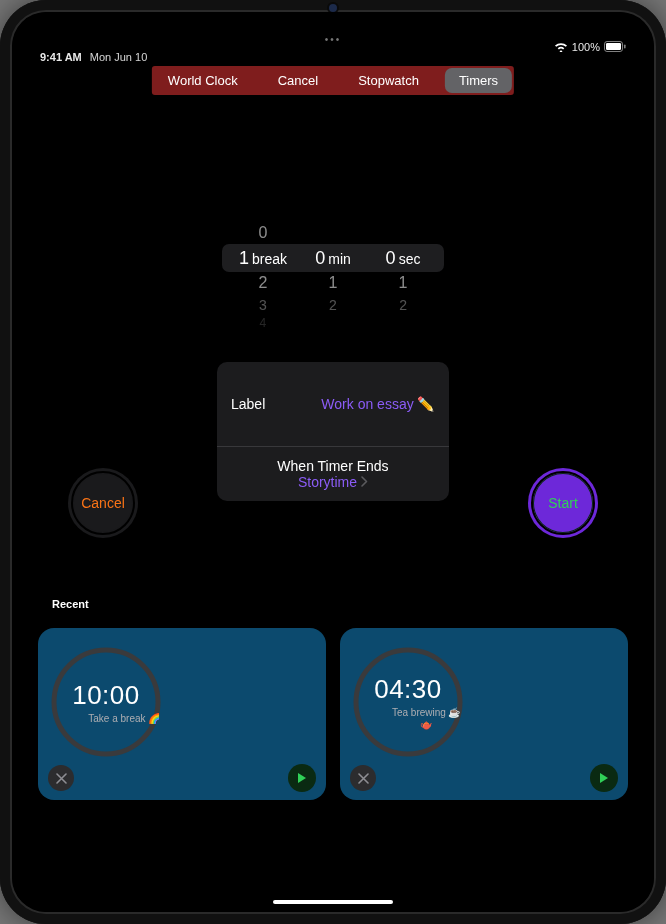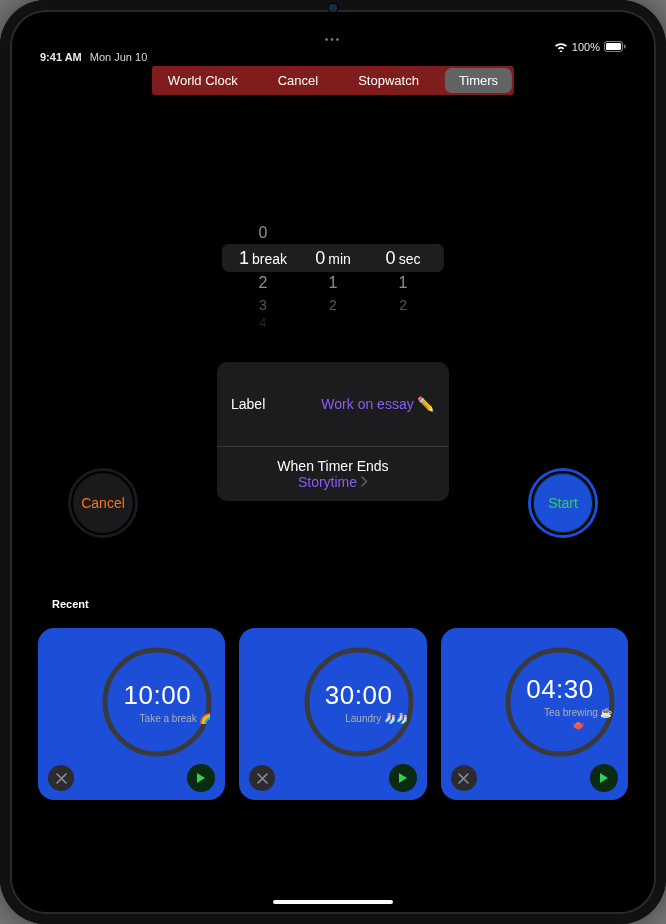--- a/index.html
+++ b/index.html
@@ -184,21 +184,21 @@
     border: 2px solid rgba(0,0,0,1);
     pointer-events: none;
   }
   .btn-cancel {
     left: 56px;
     background: #1a1a1c;
     color: #f97316;
   }
   .btn-start {
     right: 56px;
-    background: #1d4ed8;
+    background: #6d28d9;
     color: #30d158;
   }
   .btn-cancel::before { border-color: #000; box-shadow: 0 0 0 1px #1a1a1c inset; }
   .btn-start::before { border-color: #000; box-shadow: 0 0 0 1px #0a2a12 inset; }
 
   
   .recent-label {
     position: absolute;
     top: 586px;
     left: 40px;
@@ -209,28 +209,28 @@
   .recent-cards {
     position: absolute;
     top: 616px;
     left: 26px;
     right: 26px;
     display: flex;
     gap: 14px;
   }
   .card {
     flex: 1 1 0;
-    background: #1d4ed8;
+    background: #0c4a6e;
     border-radius: 16px;
     height: 172px;
     position: relative;
     padding: 12px;
     display: flex;
     flex-direction: column;
-    align-items: flex-end;
+    align-items: flex-start;
   }
   .dial {
     width: 112px; height: 112px;
     position: relative;
     margin-top: 6px;
   }
   .dial svg { position: absolute; inset: 0; }
   .dial-center {
     position: absolute;
     inset: 0;
@@ -410,43 +410,20 @@
               </svg>
           </div>
           <div class="play-btn">
             <svg width="10" height="12" viewBox="0 0 10 12">
                 <path d="M1 1l8 5-8 5z" fill="#30d158"></path>
               </svg>
           </div>
         </div>
       </div>
 
-      <div class="card">
-        <div class="dial">
-          <svg viewBox="0 0 112 112">
-              <circle cx="56" cy="56" r="52" fill="none" stroke="#3a3a3c" stroke-width="5"></circle>
-            </svg>
-          <div class="dial-center">
-            <div class="dial-time">30:00</div>
-            <div class="dial-label">Laundry 🧦🧦</div>
-          </div>
-        </div>
-        <div class="card-controls">
-          <div class="icon-btn">
-            <svg width="11" height="11" viewBox="0 0 11 11">
-                <path d="M1 1l9 9M10 1l-9 9" stroke="#8e8e93" stroke-width="1.6" stroke-linecap="round"></path>
-              </svg>
-          </div>
-          <div class="play-btn">
-            <svg width="10" height="12" viewBox="0 0 10 12">
-                <path d="M1 1l8 5-8 5z" fill="#30d158"></path>
-              </svg>
-          </div>
-        </div>
-      </div>
 
       <div class="card">
         <div class="dial">
           <svg viewBox="0 0 112 112">
               <circle cx="56" cy="56" r="52" fill="none" stroke="#3a3a3c" stroke-width="5"></circle>
             </svg>
           <div class="dial-center">
             <div class="dial-time">04:30</div>
             <div class="dial-label">Tea brewing ☕️ 🫖</div>
           </div>

